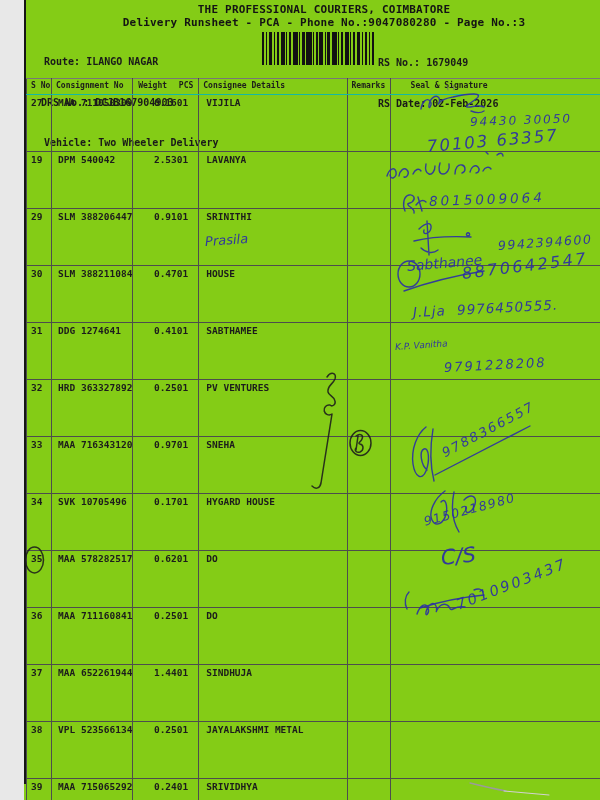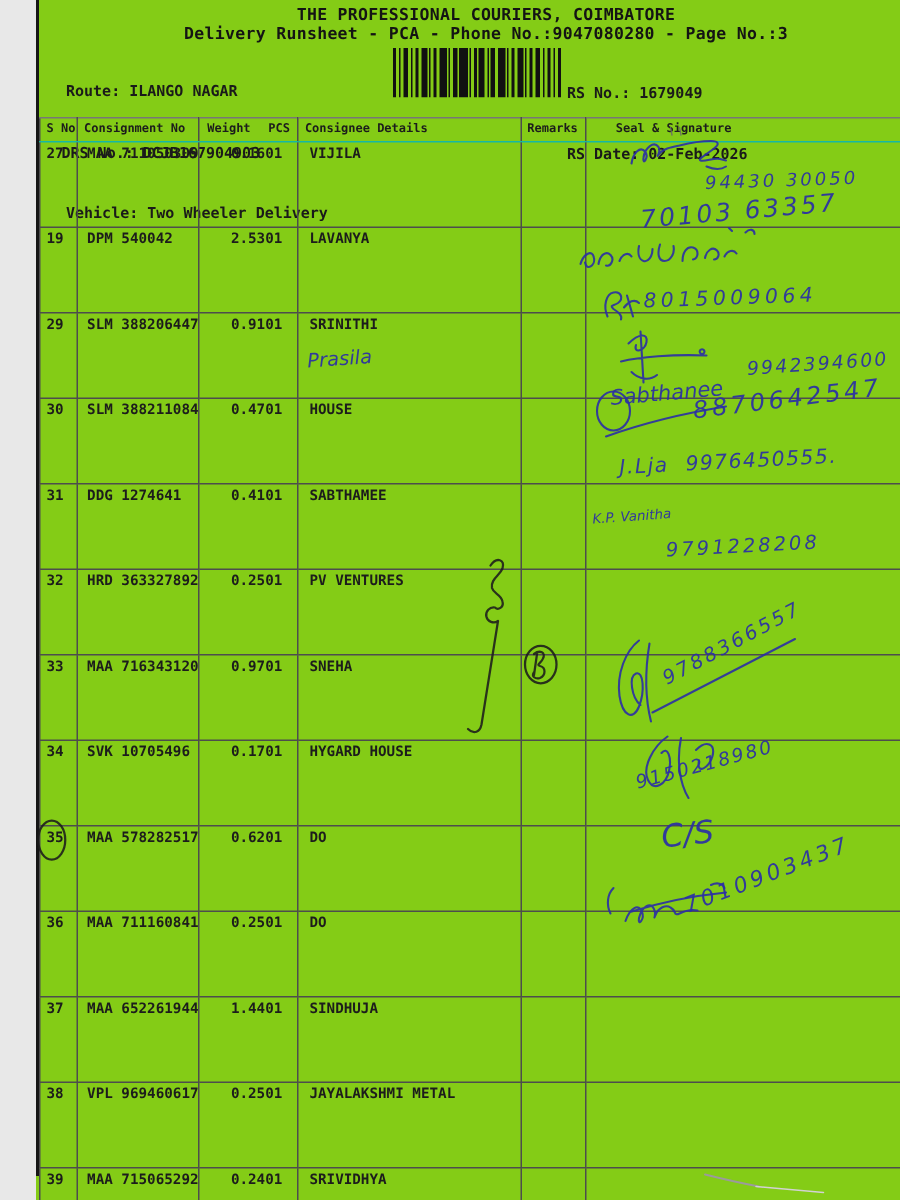--- a/index.html
+++ b/index.html
@@ -254,21 +254,21 @@
               <span>1.440</span>
               <span>1</span>
             </span>
           </td>
           <td class="c-name">SINDHUJA</td>
           <td></td>
           <td></td>
         </tr>
       <tr>
           <td class="c-sno">38</td>
-          <td class="c-con">VPL 969460617</td>
+          <td class="c-con">VPL 523566134</td>
           <td>
             <span class="wtflex">
               <span>0.250</span>
               <span>1</span>
             </span>
           </td>
           <td class="c-name">JAYALAKSHMI METAL</td>
           <td></td>
           <td></td>
         </tr>

